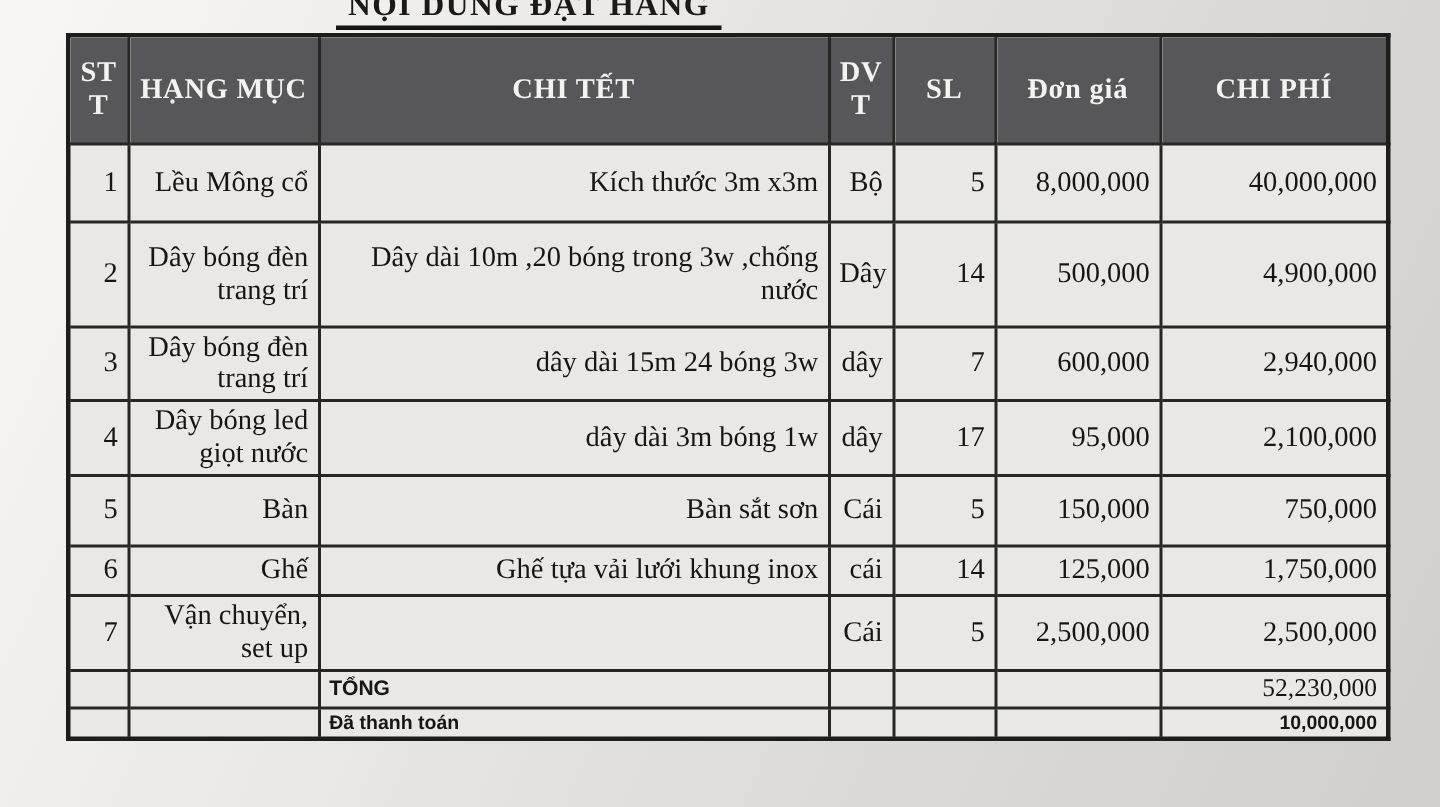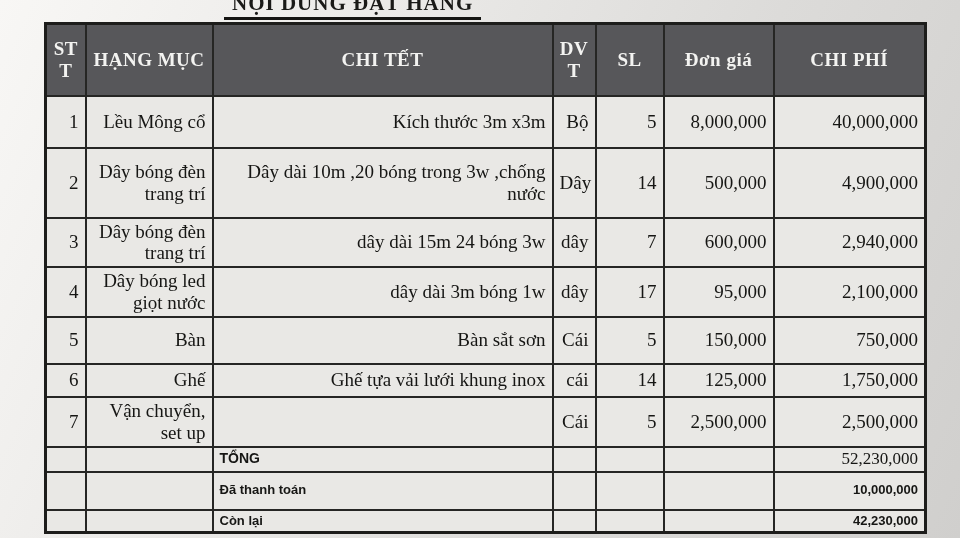--- a/index.html
+++ b/index.html
@@ -142,32 +142,23 @@
     </tr>
     <tr class="sum sum-tong" style="height:25px">
       <td></td>
       <td></td>
       <td class="label">TỔNG</td>
       <td></td>
       <td></td>
       <td></td>
       <td class="num">52,230,000</td>
     </tr>
-    <tr class="sum" style="height:38px">
+    <tr class="sum" style="height:21px">
       <td></td>
       <td></td>
       <td class="label">Đã thanh toán</td>
       <td></td>
       <td></td>
       <td></td>
       <td class="num">10,000,000</td>
     </tr>
-    <tr class="sum" style="height:23px">
-      <td></td>
-      <td></td>
-      <td class="label">Còn lại</td>
-      <td></td>
-      <td></td>
-      <td></td>
-      <td class="num">42,230,000</td>
-    </tr>
   </tbody>
 </table>
 
 </body></html>

